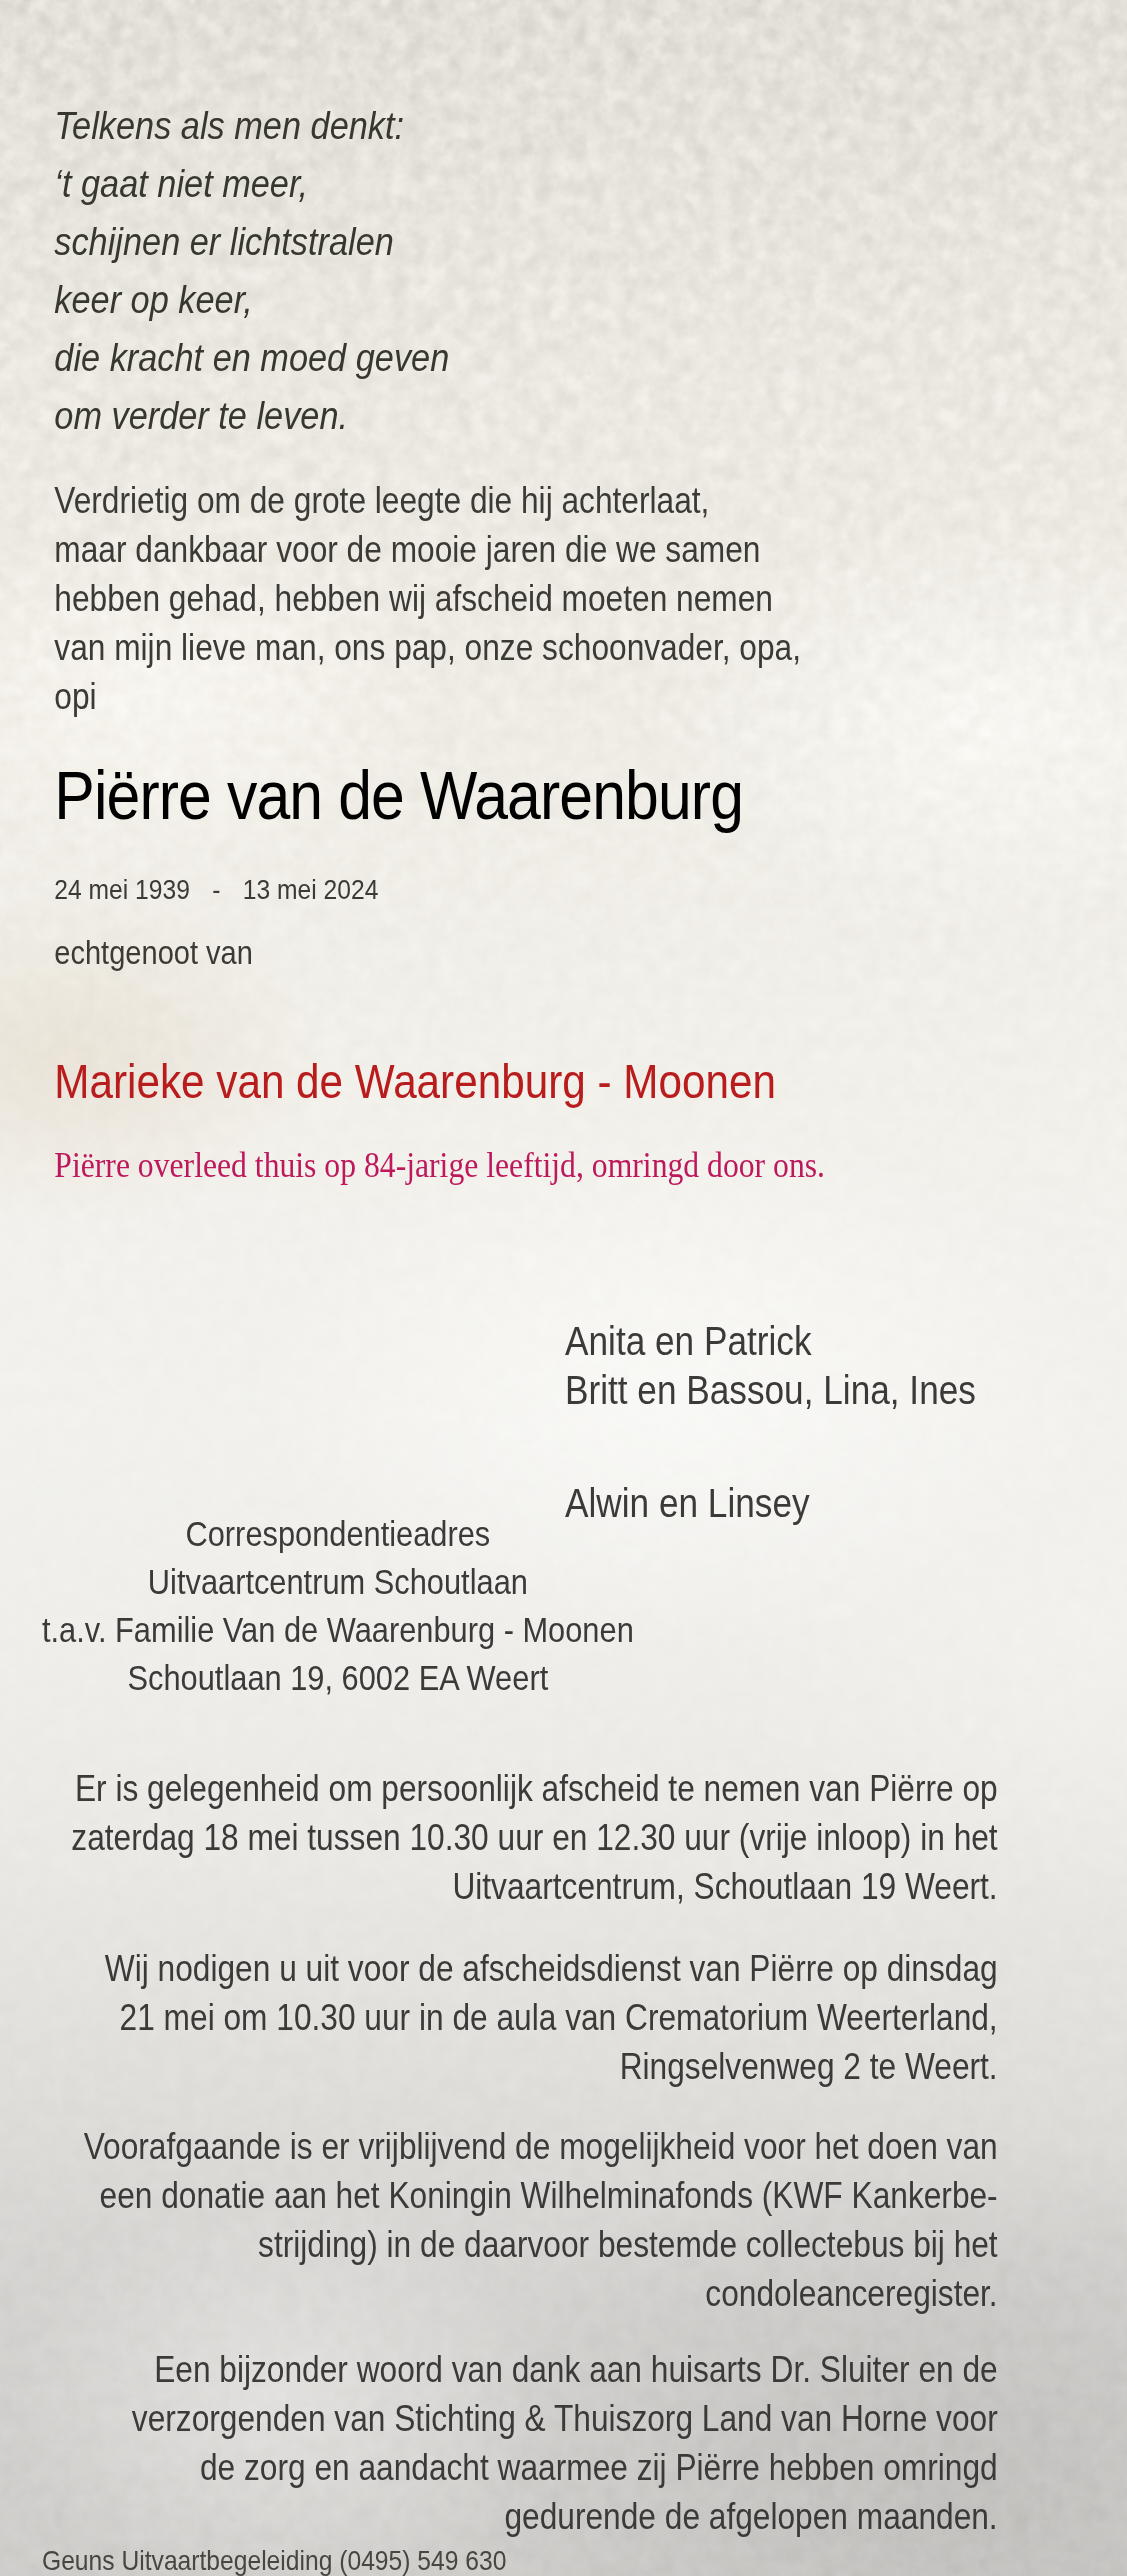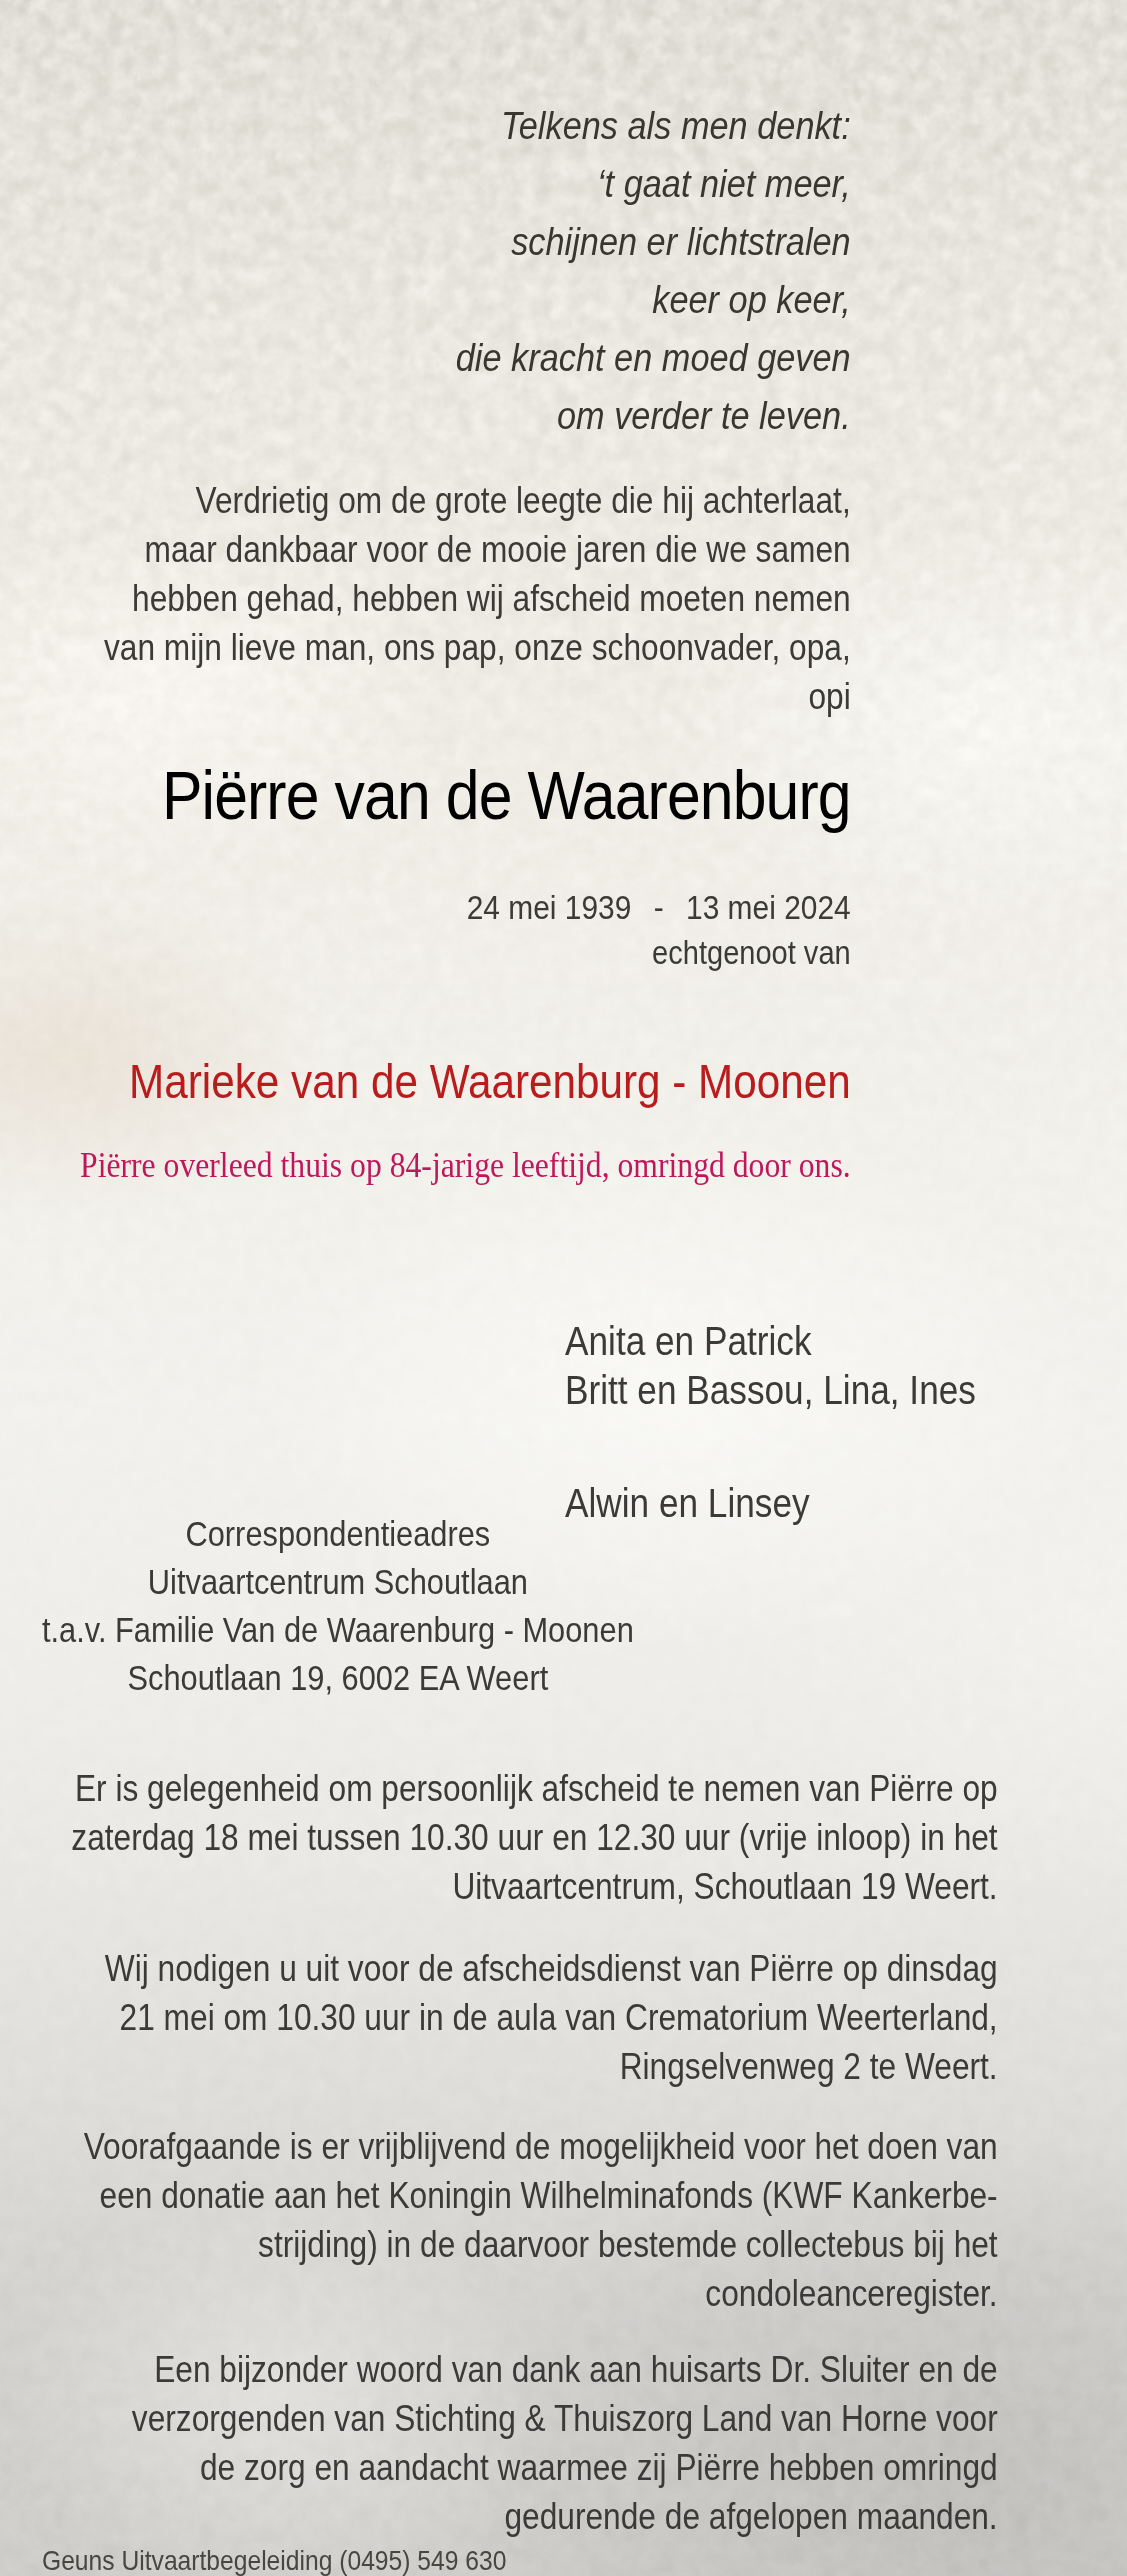--- a/index.html
+++ b/index.html
@@ -21,25 +21,25 @@
   .noise{
     position:absolute;left:0;top:0;width:1127px;height:2576px;pointer-events:none;opacity:.55;
     -webkit-mask-image:linear-gradient(180deg,rgba(0,0,0,.95) 0%,rgba(0,0,0,.80) 16%,
       rgba(0,0,0,.45) 30%,rgba(0,0,0,.22) 44%,rgba(0,0,0,.12) 58%,rgba(0,0,0,.20) 76%,rgba(0,0,0,.30) 100%);
     mask-image:linear-gradient(180deg,rgba(0,0,0,.95) 0%,rgba(0,0,0,.80) 16%,
       rgba(0,0,0,.45) 30%,rgba(0,0,0,.22) 44%,rgba(0,0,0,.12) 58%,rgba(0,0,0,.20) 76%,rgba(0,0,0,.30) 100%);
   }
   .blk{position:absolute;white-space:pre-line;}
   .cond-c{transform:scaleX(.88);transform-origin:50% 0;}
   .cond-l{transform:scaleX(.88);transform-origin:0 0;}
-  .center{left:0;width:905px;text-align:right;}
+  .center{left:0;width:905px;text-align:left;}
   .poem{top:39px;font-size:39px;line-height:58px;font-style:italic;color:#38372f;}
   .intro{top:427px;font-size:36px;line-height:49px;color:#3b3a35;}
   .name{top:679px;font-size:69px;line-height:78px;color:#000000;letter-spacing:-1px;}
-  .dates{top:810px;font-size:34px;color:#3b3a35;}
+  .dates{top:810px;font-size:28px;color:#3b3a35;}
   .dates .sep{display:inline-block;margin:0 25.4px;}
   .spouse-label{top:896px;font-size:33px;color:#3b3a35;}
   .spouse-name{top:996px;font-size:48px;line-height:57px;color:#b91c1c;}
   .passing{top:1102px;font-size:36px;color:#be185d;font-family:Liberation Serif, serif;}
   .family{left:565px;top:1219px;font-size:40px;line-height:49px;color:#3b3a38;text-align:left;}
   .family .grp2{margin-top:14.7px;}
   .correspondence{left:42px;top:1462px;font-size:35px;line-height:48px;color:#3b3a38;text-align:center;}
   .para{left:42px;width:1086px;font-size:36px;line-height:49px;color:#3b3a38;text-align:right;}
   .p-viewing{top:1715px;}
   .p-service{top:1895px;}

